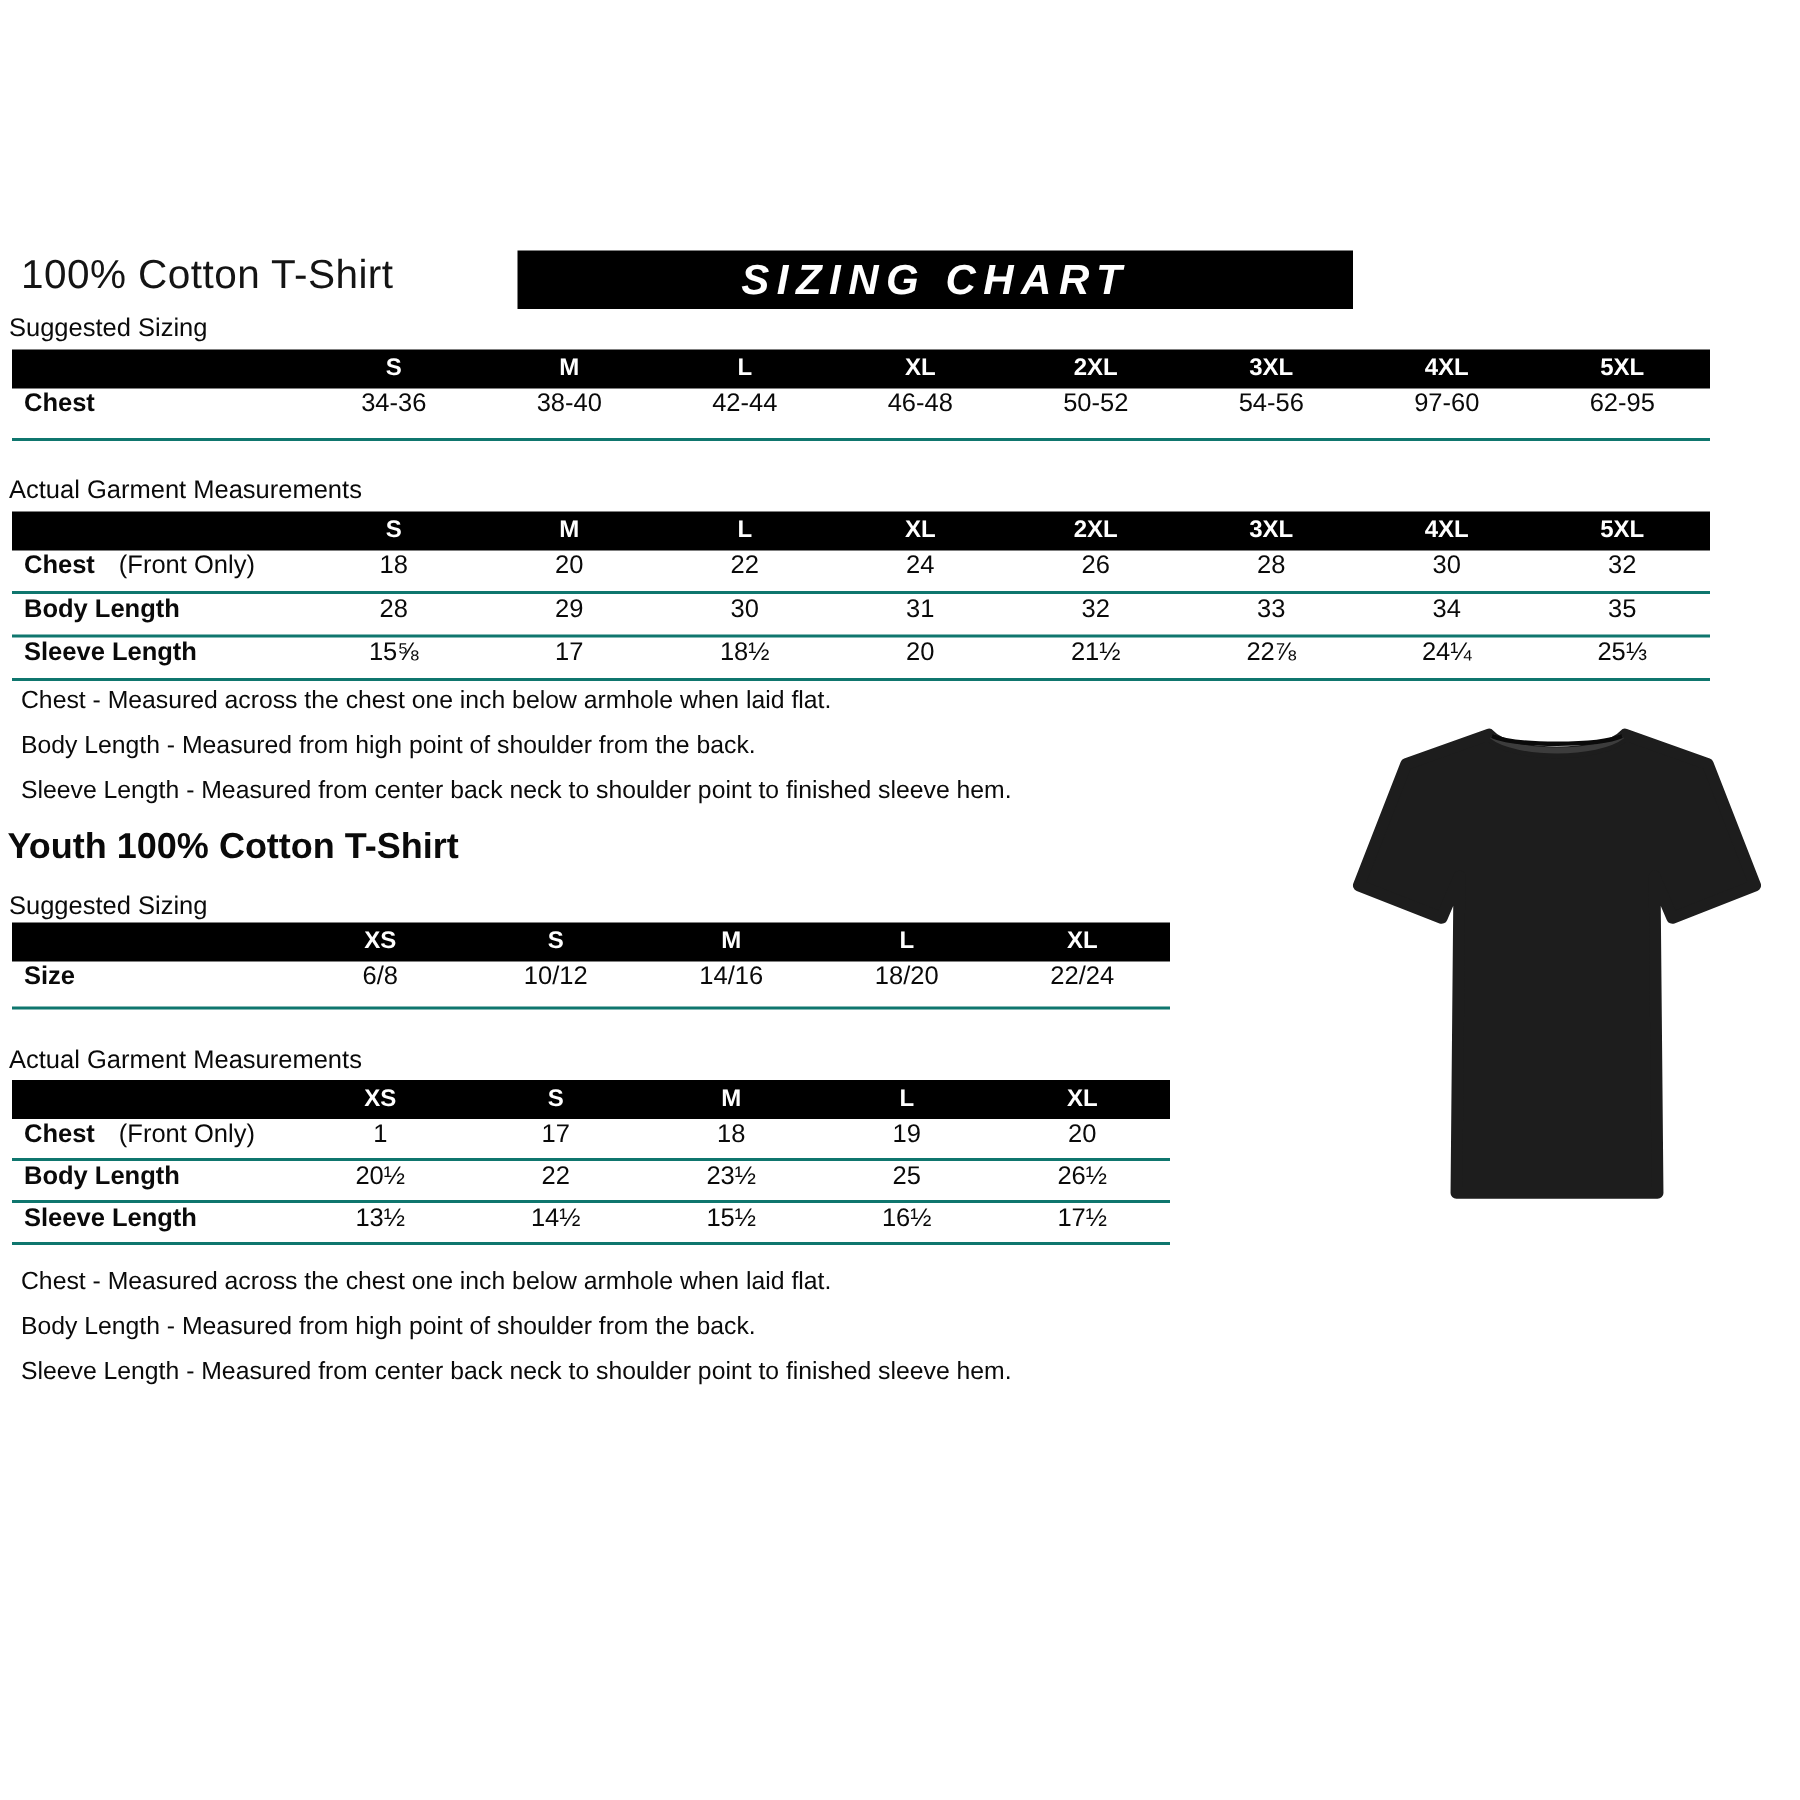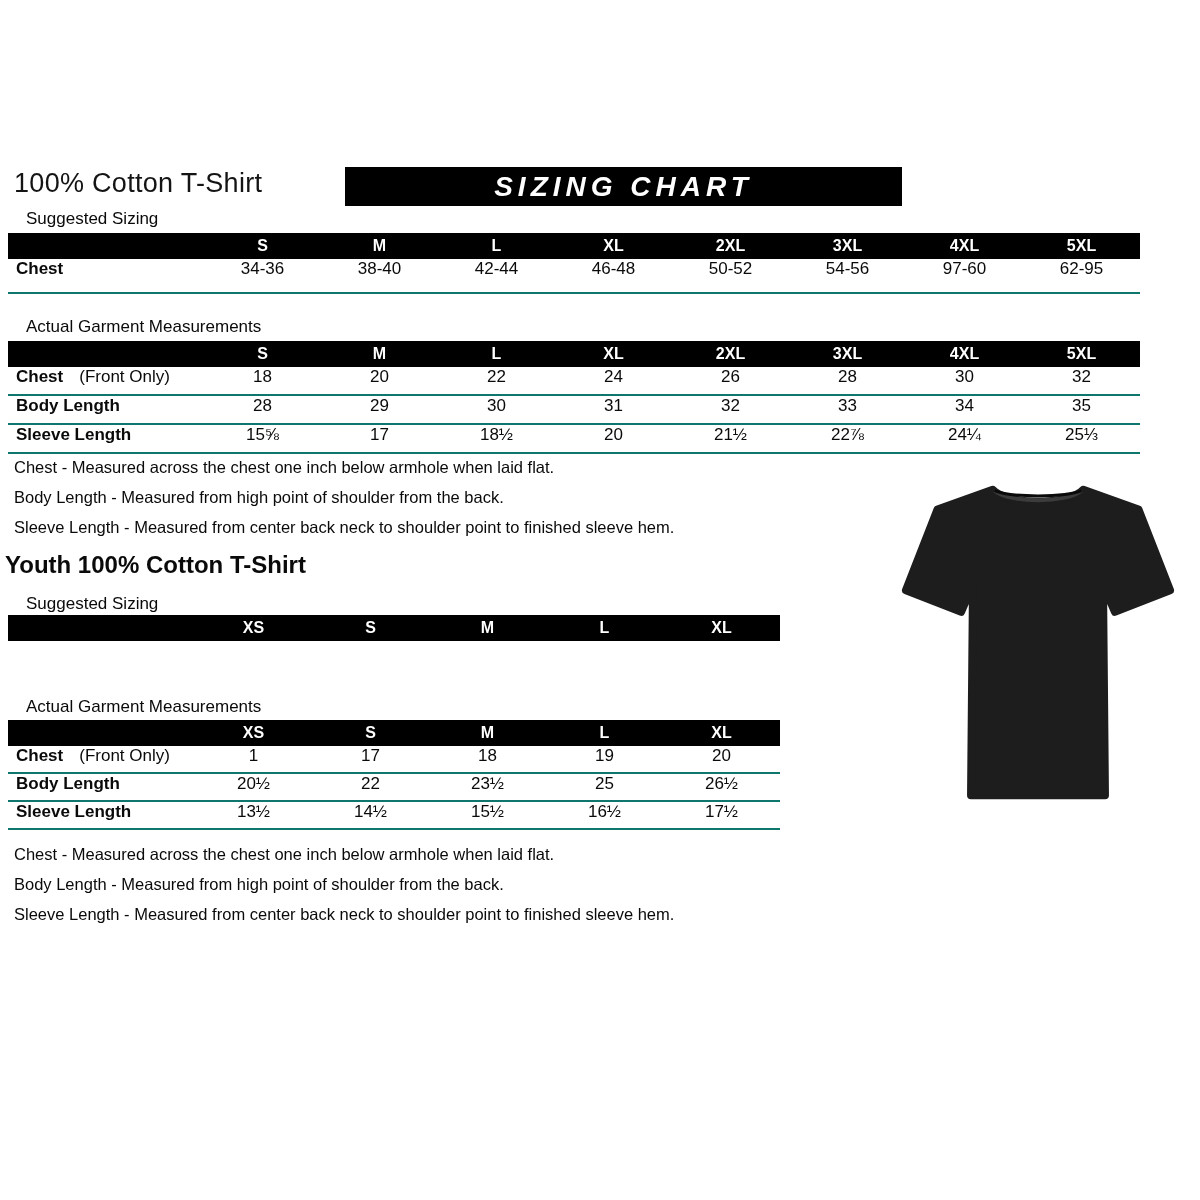--- a/index.html
+++ b/index.html
@@ -8,21 +8,21 @@
     background:#ffffff;color:#000;
     font-family:"Liberation Sans", sans-serif;
   }
   .abs{position:absolute;}
   #title{left:14px;top:168px;font-size:27px;color:#141414;letter-spacing:0.3px;}
   #banner{
     left:345px;top:167px;width:557px;height:39px;background:#000;color:#fff;
     display:flex;align-items:center;justify-content:center;
     font-size:28px;font-weight:bold;letter-spacing:5px;font-style:italic;
   }
-  .section-label{font-size:17px;color:#0a0a0a;margin-left:20px;}
+  .section-label{font-size:17px;color:#0a0a0a;}
   .table{position:absolute;left:8px;}
   .thead{display:flex;align-items:center;background:#000;color:#fff;height:26px;font-size:16px;font-weight:bold;}
   .trow{display:flex;align-items:flex-start;border-bottom:2px solid #0f766e;font-size:17px;color:#0a0a0a;}
   .adult{width:1132px;}
   .youth-t{width:772px;}
   .adult .labelcol{width:196px;padding-left:8px;box-sizing:border-box;}
   .adult .col{width:117px;text-align:center;}
   .youth-t .labelcol{width:187px;padding-left:8px;box-sizing:border-box;}
   .youth-t .col{width:117px;text-align:center;}
   .rowlabel{font-weight:bold;}
@@ -137,20 +137,30 @@
 
 <div class="table youth-t" style="top:615px;">
   <div class="thead">
     <div class="labelcol"></div>
     <div class="col">XS</div>
     <div class="col">S</div>
     <div class="col">M</div>
     <div class="col">L</div>
     <div class="col">XL</div>
   </div>
+  <div class="trow r30">
+    <div class="labelcol">
+      <span class="rowlabel">Size</span>
+    </div>
+    <div class="col">6/8</div>
+    <div class="col">10/12</div>
+    <div class="col">14/16</div>
+    <div class="col">18/20</div>
+    <div class="col">22/24</div>
+  </div>
 </div>
 
 <div class="abs section-label" style="left:6px;top:697px;">Actual Garment Measurements</div>
 
 <div class="table youth-t" style="top:720px;">
   <div class="thead">
     <div class="labelcol"></div>
     <div class="col">XS</div>
     <div class="col">S</div>
     <div class="col">M</div>

